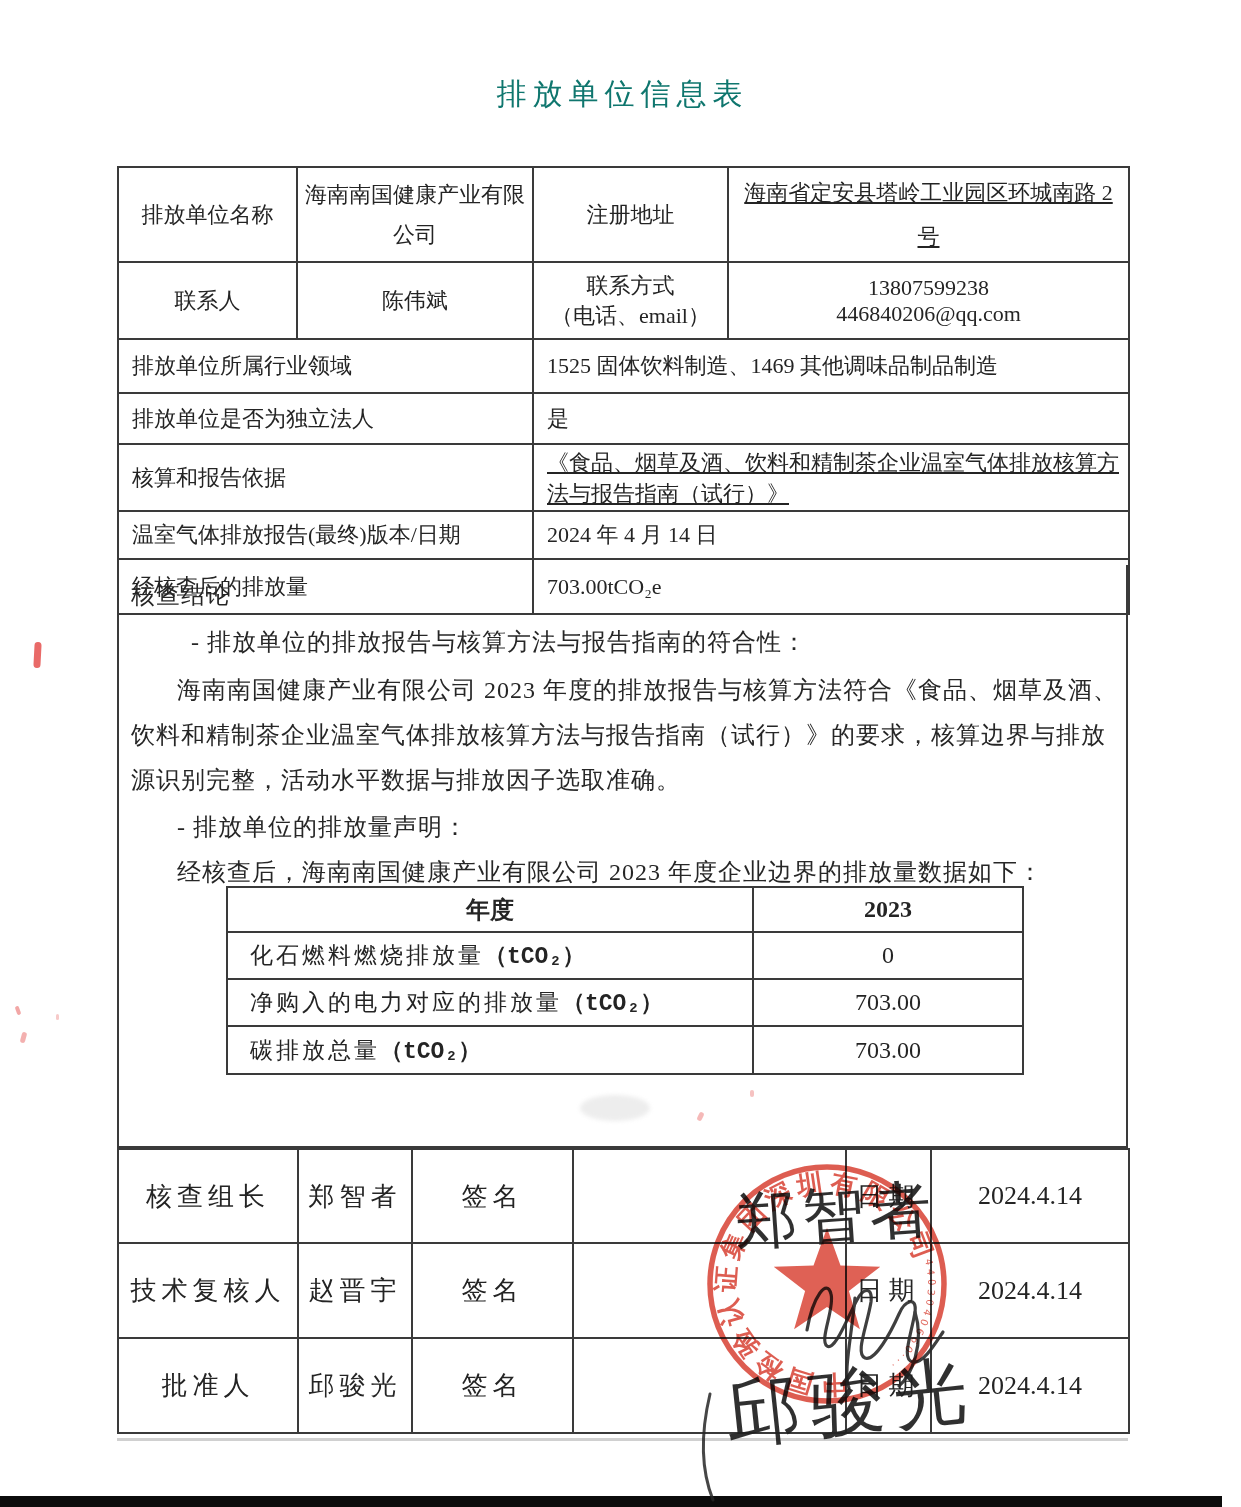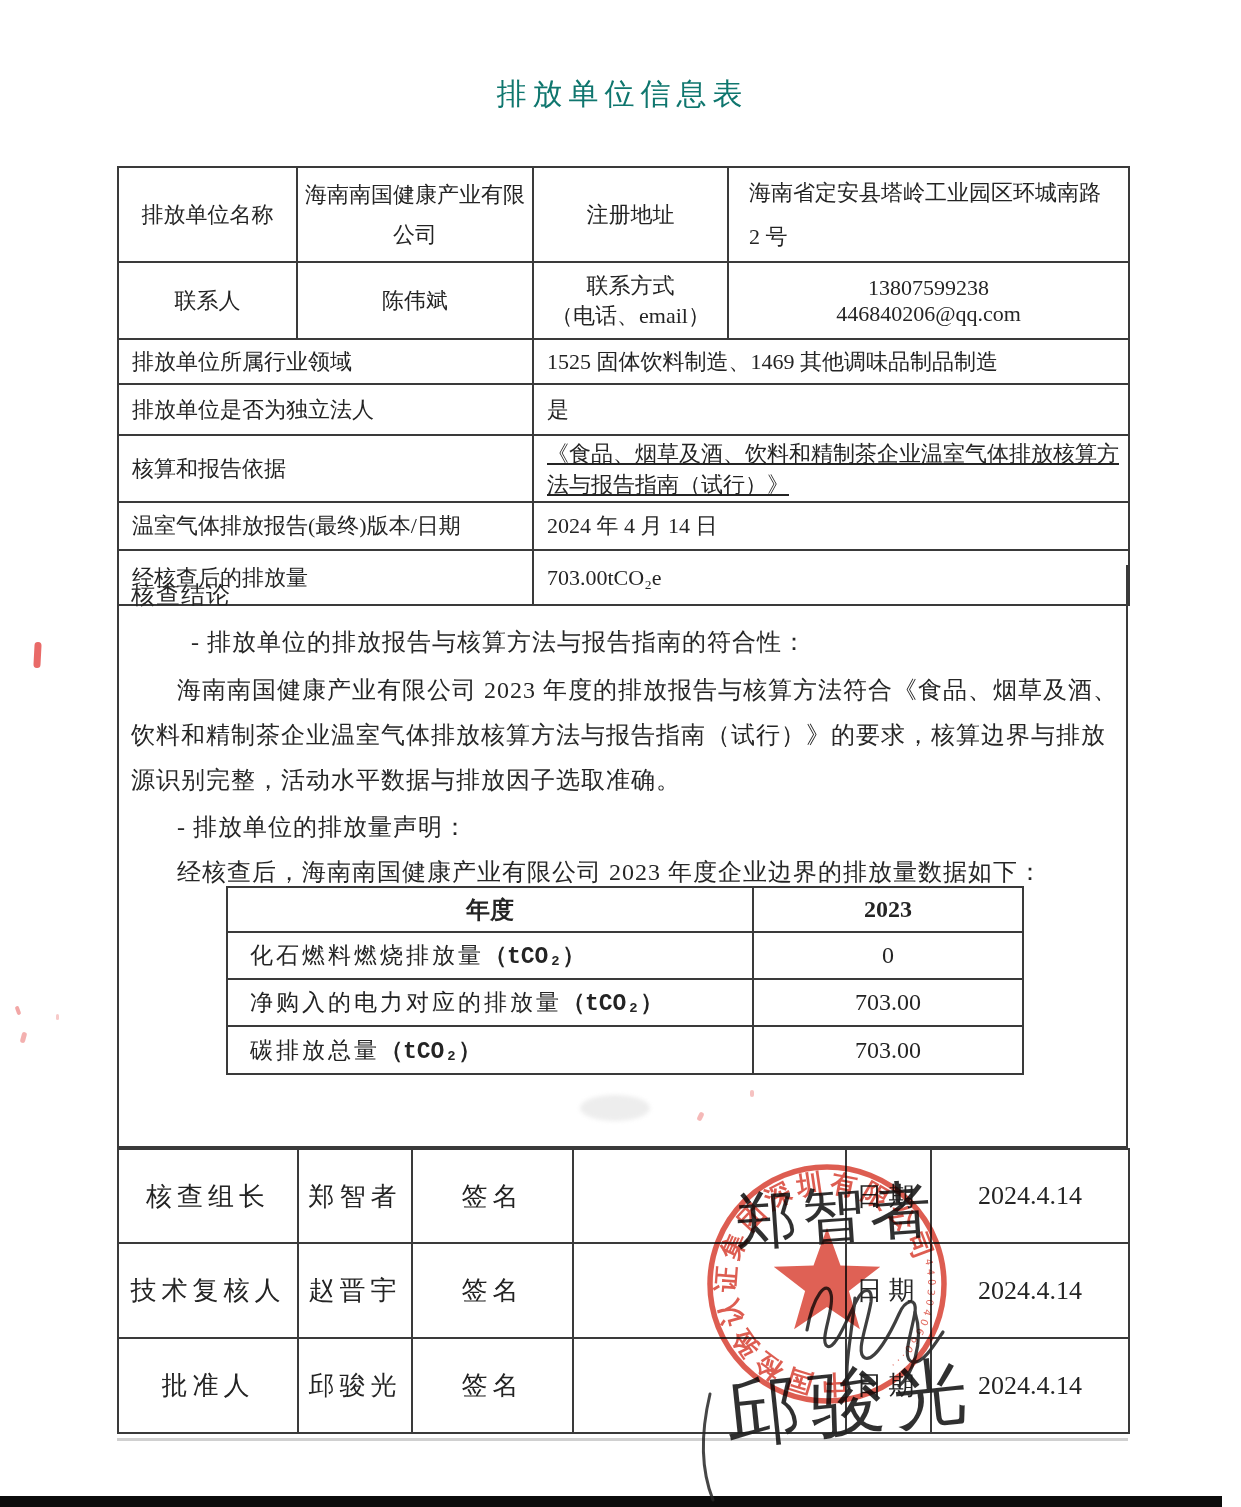--- a/index.html
+++ b/index.html
@@ -9,21 +9,21 @@
   
   .doc-title{left:117px;top:74px;width:1011px;text-align:center;font-size:30px;
              letter-spacing:6px;color:#0f766e;}
   
   table.doc{border-collapse:collapse;table-layout:fixed;}
   table.doc td{border:2px solid #3a3a3a;vertical-align:middle;font-size:22px;
                color:#242424;background:transparent;}
   td.cc{text-align:center;}
   td.lp{padding-left:13px;}
   .two-line{line-height:40px;text-align:center;}
-  .addr{line-height:44px;text-align:left;padding:0 20px;}
+  .addr{line-height:44px;text-align:center;padding:0 12px;text-decoration:underline;}
   .val{font-size:23px;}
   
   #tableA{left:117px;top:127px;width:1011px;margin-top:39px;}
   
   #bigcell{left:117px;top:565px;width:1011px;height:583px;border-left:2px solid #3a3a3a;
            border-right:2px solid #3a3a3a;border-bottom:2px solid #3a3a3a;box-sizing:border-box;text-align:right;}
   .cline{position:absolute;font-size:24px;letter-spacing:1px;white-space:nowrap;color:#262626;}
   
   #tableB{left:226px;top:886px;width:796px;}
   #tableB td{font-size:23px;}
@@ -73,21 +73,21 @@
       <td class="cc val">陈伟斌</td>
       <td class="cc">
         <div>联系方式</div>
         <div>（电话、email）</div>
       </td>
       <td class="cc val">
         <div>13807599238</div>
         <div>446840206@qq.com</div>
       </td>
     </tr>
-    <tr style="height:45px">
+    <tr style="height:54px">
       <td class="lp" colspan="2">排放单位所属行业领域</td>
       <td class="lp val" colspan="2">1525 固体饮料制造、1469 其他调味品制品制造</td>
     </tr>
     <tr style="height:51px">
       <td class="lp" colspan="2">排放单位是否为独立法人</td>
       <td class="lp val" colspan="2">是</td>
     </tr>
     <tr style="height:67px">
       <td class="lp" colspan="2">核算和报告依据</td>
       <td class="lp val" colspan="2" style="line-height:31px;padding-right:6px;text-decoration:underline;">《食品、烟草及酒、饮料和精制茶企业温室气体排放核算方法与报告指南（试行）》</td>

